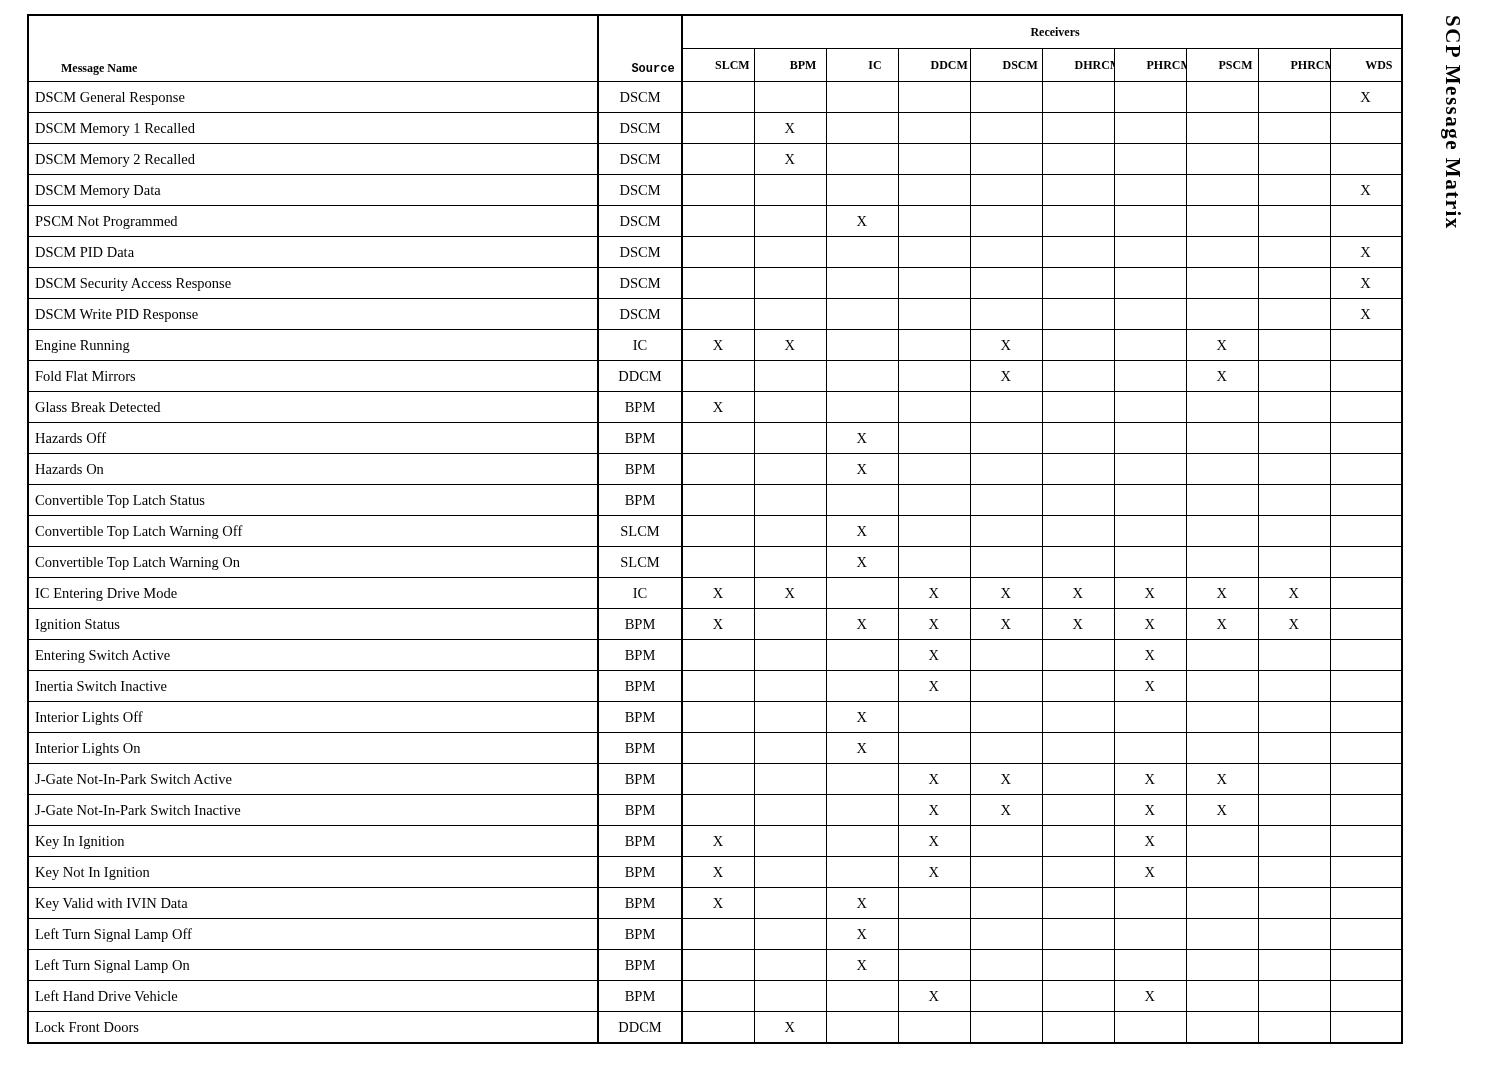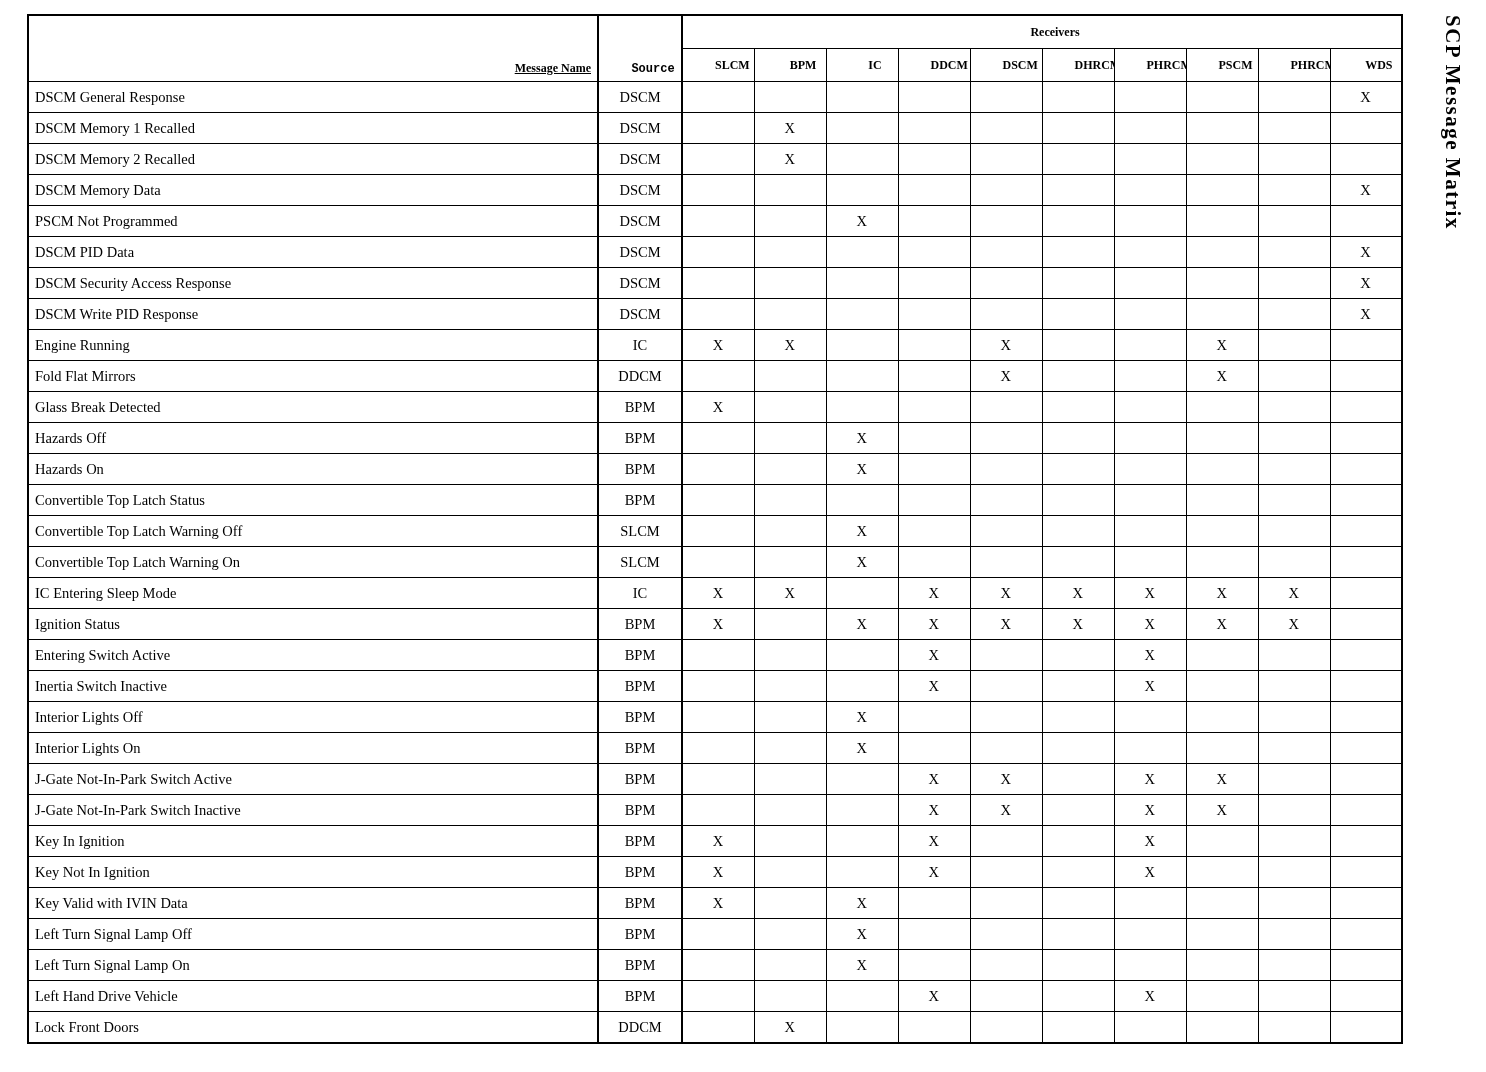--- a/index.html
+++ b/index.html
@@ -32,25 +32,24 @@
     white-space: nowrap;
     background: #ffffff;
   }
   .matrix thead th {
     height: 32px;
     font-weight: bold;
     font-size: 12px;
     padding-left: 32px;
   }
   th.msg-col {
-    text-align: right;
+    text-align: left;
     vertical-align: bottom;
     padding-left: 8px;
     padding-bottom: 5px;
-    text-decoration: underline;
   }
   th.src-col {
     text-align: center;
     vertical-align: bottom;
     padding-bottom: 5px;
     font-family: Liberation Mono, monospace;
   }
   th.receivers-span {
     text-align: center;
     vertical-align: middle;
@@ -345,21 +344,21 @@
           <td class="rcv-cell">X</td>
           <td class="rcv-cell"></td>
           <td class="rcv-cell"></td>
           <td class="rcv-cell"></td>
           <td class="rcv-cell"></td>
           <td class="rcv-cell"></td>
           <td class="rcv-cell"></td>
           <td class="rcv-cell"></td>
         </tr>
         <tr>
-          <td class="msg-col">IC Entering Sleep Mode</td>
+          <td class="msg-col">IC Entering Drive Mode</td>
           <td class="src-col">IC</td>
           <td class="rcv-cell thick-left">X</td>
           <td class="rcv-cell">X</td>
           <td class="rcv-cell"></td>
           <td class="rcv-cell">X</td>
           <td class="rcv-cell">X</td>
           <td class="rcv-cell">X</td>
           <td class="rcv-cell">X</td>
           <td class="rcv-cell">X</td>
           <td class="rcv-cell">X</td>

